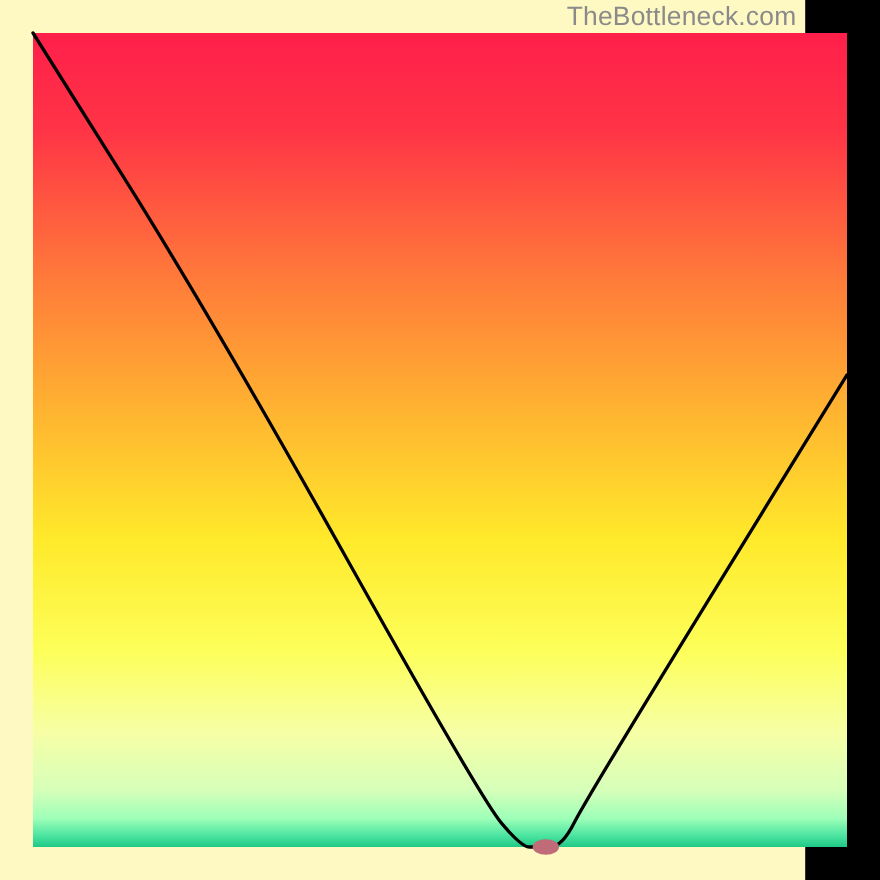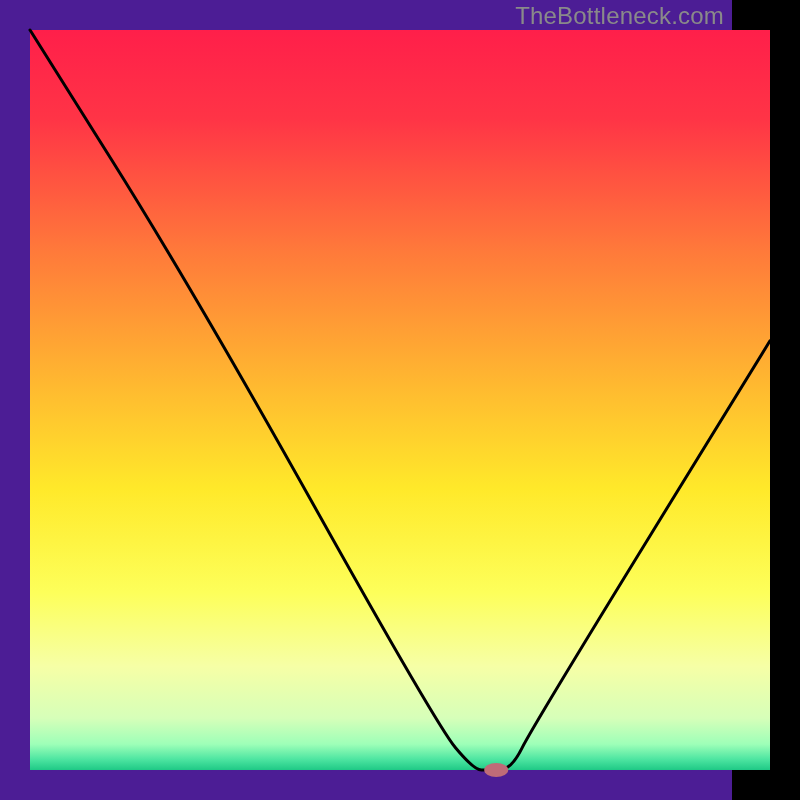--- a/index.html
+++ b/index.html
@@ -7,21 +7,21 @@
     padding: 0;
     width: 800px;
     height: 800px;
     background: #000;
     overflow: hidden;
   }
   .frame {
     position: relative;
     width: 732px;
     height: 800px;
-    background: #4c1d95;
+    background: #fef9c3;
     text-align: right;
   }
   svg {
     display: block;
   }
   .watermark {
     position: absolute;
     top: 2px;
     right: 8px;
     font-family: Arial, Helvetica, sans-serif;

